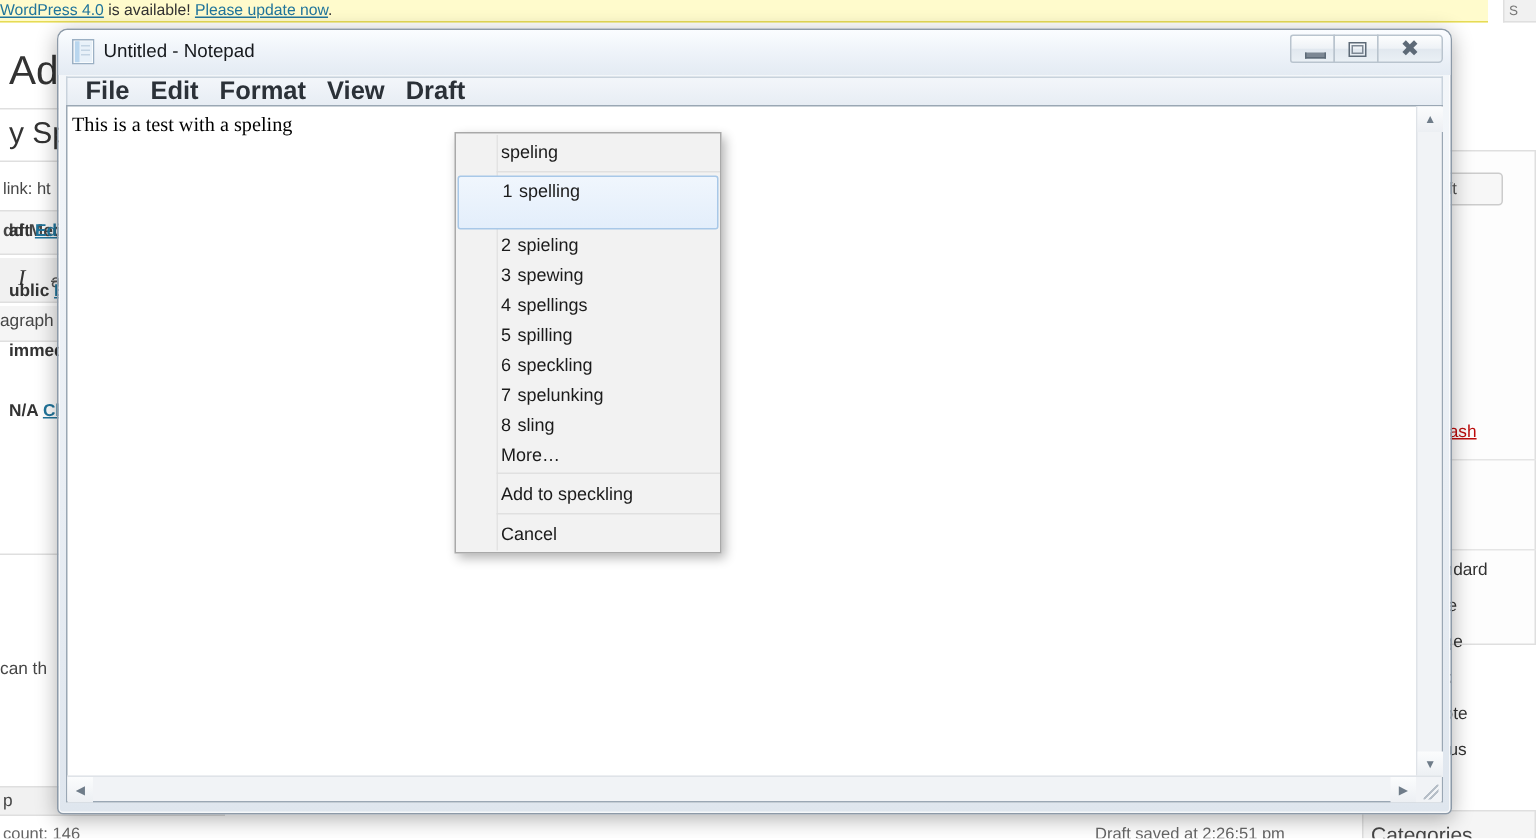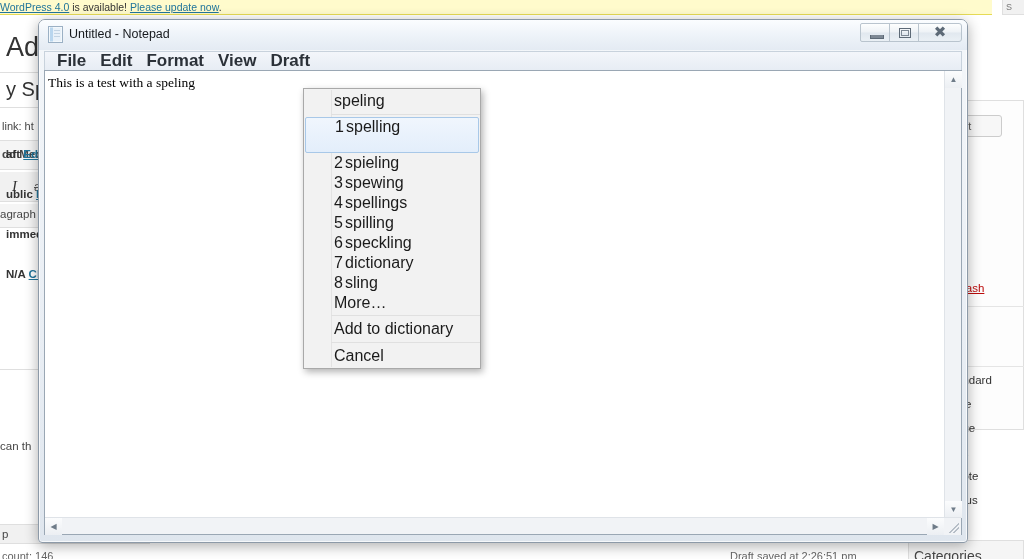--- a/index.html
+++ b/index.html
@@ -516,21 +516,21 @@
   
   .ctxmenu {
     position: absolute;
     left: 303px;
     top: 88px;
     width: 178px;
     background: #f2f2f2;
     border: 1px solid #a9a9a9;
     box-shadow: 2px 3px 7px rgba(0,0,0,0.30);
     box-sizing: border-box;
-    font-size: 16px;
+    font-size: 12px;
     color: #1b1b1b;
     padding: 1px 0;
   }
   .ctx-gutter {
     position: absolute;
     left: 1px;
     top: 1px;
     width: 26px;
     bottom: 1px;
     background: #f2f2f2;
@@ -715,28 +715,28 @@
     <div class="ctx-item">
       <span class="ctx-num">4</span><span>spellings</span>
     </div>
     <div class="ctx-item">
       <span class="ctx-num">5</span><span>spilling</span>
     </div>
     <div class="ctx-item">
       <span class="ctx-num">6</span><span>speckling</span>
     </div>
     <div class="ctx-item">
-      <span class="ctx-num">7</span><span>dictionary</span>
+      <span class="ctx-num">7</span><span>spelunking</span>
     </div>
     <div class="ctx-item">
       <span class="ctx-num">8</span><span>sling</span>
     </div>
 
     <div class="ctx-item">More…</div>
 
     <div class="ctx-sep"></div>
-    <div class="ctx-item ctx-word">Add to dictionary</div>
+    <div class="ctx-item ctx-word">Add to speckling</div>
 
     <div class="ctx-sep"></div>
     <div class="ctx-item ctx-word">Cancel</div>
   </div>
 
 </div>
 
 </body></html>

